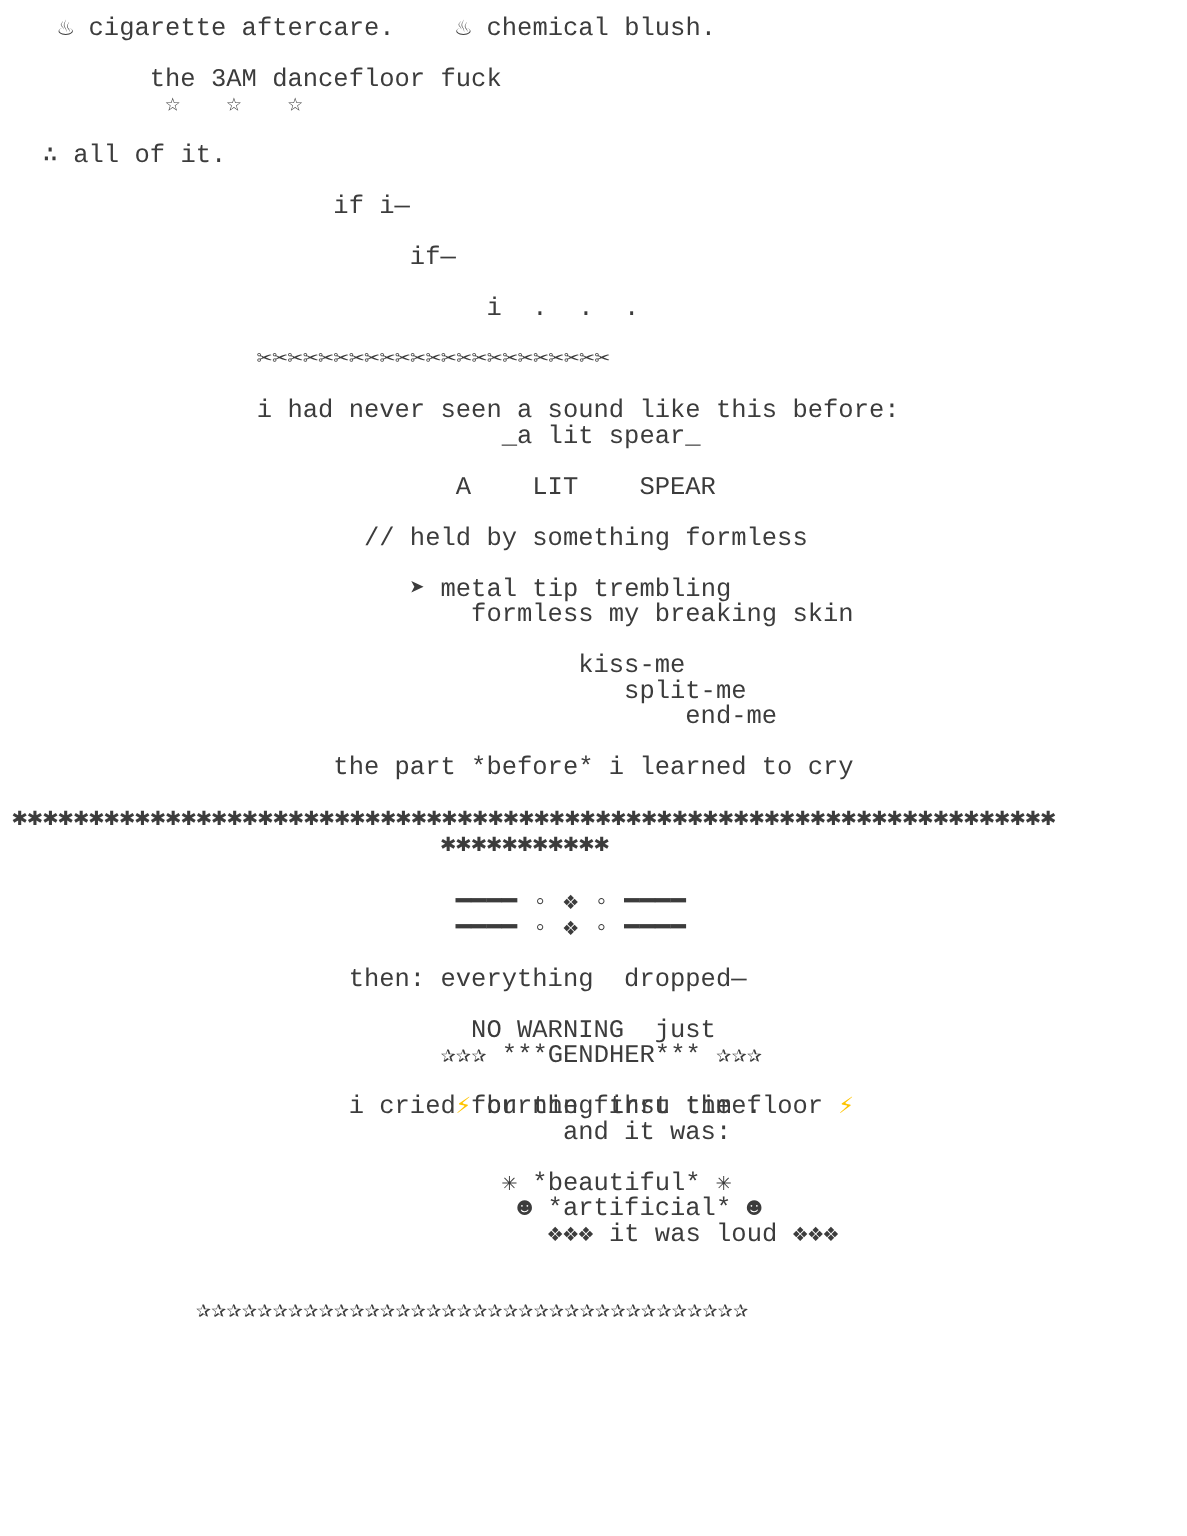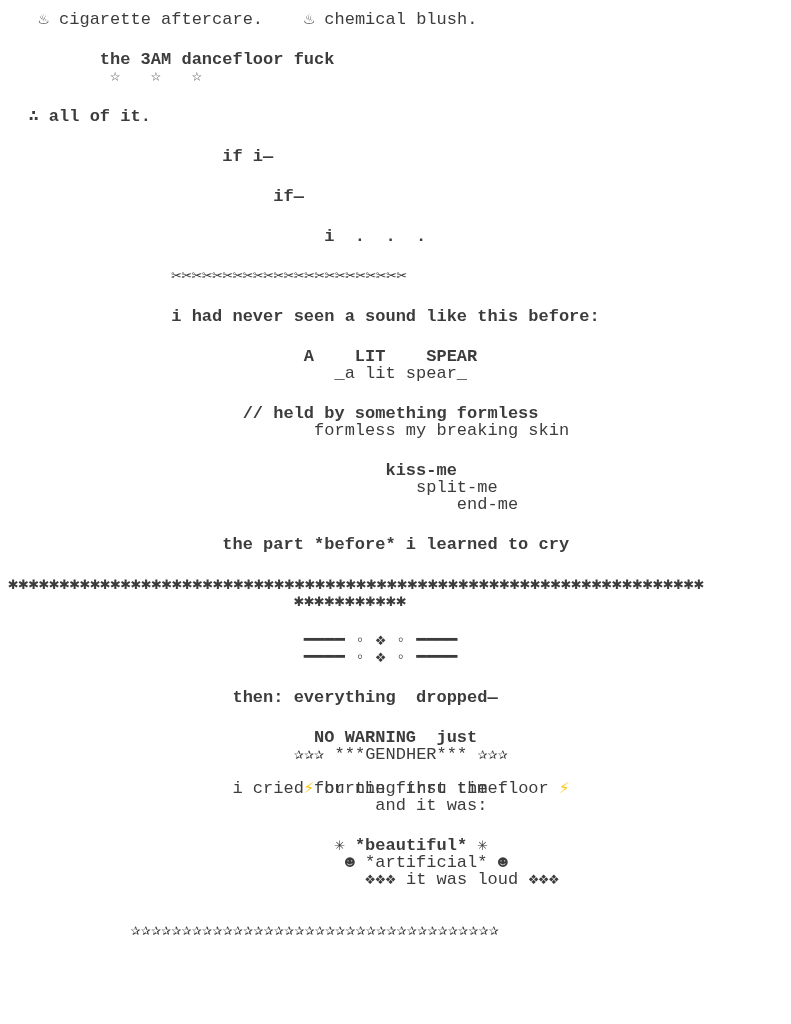--- a/index.html
+++ b/index.html
@@ -10,43 +10,44 @@
     padding:11px 0 0 8px;
     background:#ffffff;
     color:#3c3c3c;
     font-family:"Liberation Mono","DejaVu Sans Mono",monospace;
     font-size:17px;
     line-height:17px;
     overflow:hidden;
   }
   .line{white-space:pre;height:17px;}
   
-  .m1{margin-top:23px;font-weight:bold;}
+  .m1{margin-top:17px;}
   .l22{margin-top:22px;}
   .l27{}
   .l33{}
   .l34{margin-top:34px;}
   .bolt{color:#FFC400;}
 </style>
 </head>
 <body>
 
 <div class="page">
   <div class="line">   ♨ cigarette aftercare.    ♨ chemical blush.</div>
   <div class="line m1">         the 3AM dancefloor fuck</div>
   <div class="line">          ☆   ☆   ☆</div>
   <div class="line m1">  ∴ all of it.</div>
   <div class="line m1">                     if i—</div>
   <div class="line m1">                          if—</div>
   <div class="line m1">                               i  .  .  .</div>
   <div class="line m1">                ✂✂✂✂✂✂✂✂✂✂✂✂✂✂✂✂✂✂✂✂✂✂✂</div>
   <div class="line m1">                i had never seen a sound like this before:</div>
+  <div class="line">                                _a lit spear_</div>
   <div class="line m1">                             A    LIT    SPEAR</div>
-  <div class="line">                                _a lit spear_</div>
   <div class="line m1">                       // held by something formless</div>
+  <div class="line m1">                          ➤ metal tip trembling</div>
   <div class="line">                              formless my breaking skin</div>
   <div class="line m1">                                     kiss-me</div>
   <div class="line">                                        split-me</div>
   <div class="line">                                            end-me</div>
   <div class="line m1">                     the part *before* i learned to cry</div>
   <div class="line m1">✱✱✱✱✱✱✱✱✱✱✱✱✱✱✱✱✱✱✱✱✱✱✱✱✱✱✱✱✱✱✱✱✱✱✱✱✱✱✱✱✱✱✱✱✱✱✱✱✱✱✱✱✱✱✱✱✱✱✱✱✱✱✱✱✱✱✱✱</div>
   <div class="line">                            ✱✱✱✱✱✱✱✱✱✱✱</div>
   <div class="line l22">                             ━━━━ ◦ ❖ ◦ ━━━━</div>
   <div class="line">                             ━━━━ ◦ ❖ ◦ ━━━━</div>
   <div class="line m1">                      then: everything  dropped—</div>

